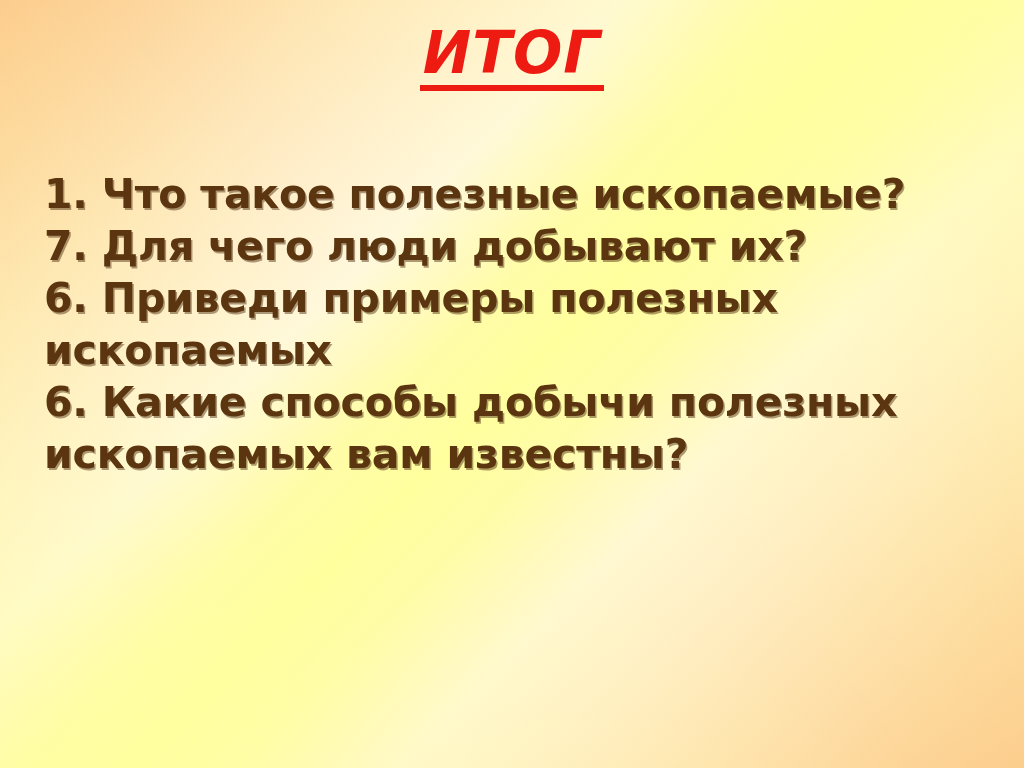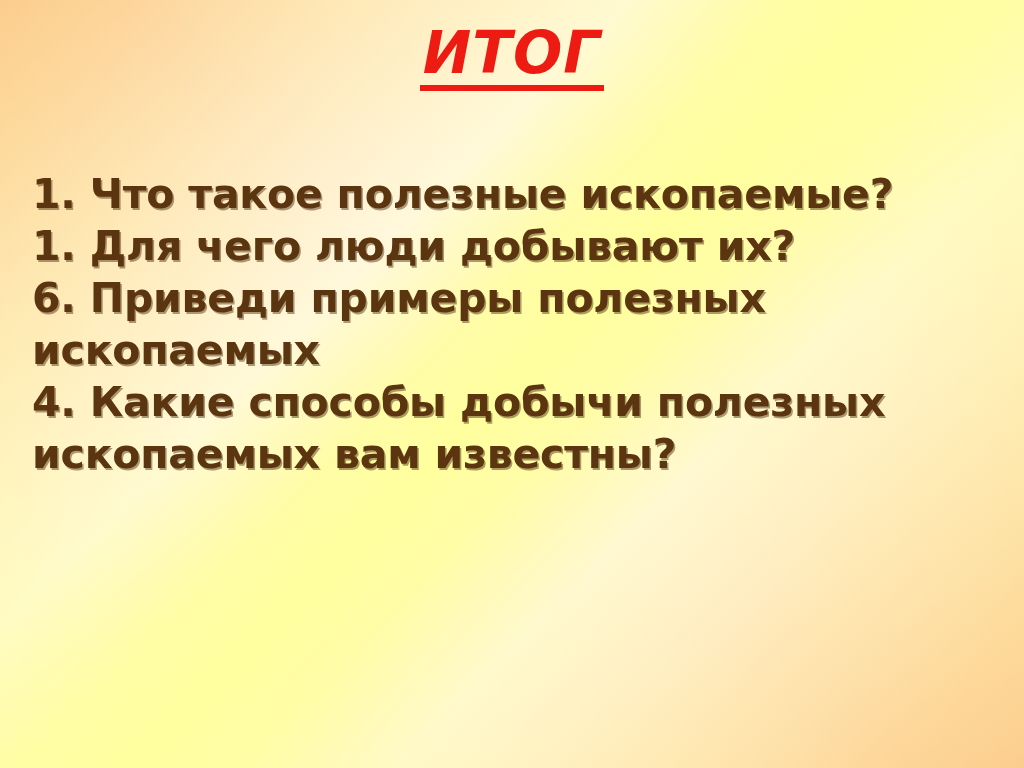--- a/index.html
+++ b/index.html
@@ -82,21 +82,21 @@
     width: 184px;
     height: 6px;
     background: #ee1b12;
     margin: 3px auto 0 auto;
   }
 
   
   .body-block {
     position: absolute;
     top: 168px;
-    left: 32px;
+    left: 44px;
     width: 970px;
   }
   .question {
     font-family: "DejaVu Sans", sans-serif;
     font-size: 41px;
     font-weight: bold;
     color: #5b3410;
     line-height: 52px;
     letter-spacing: -0.2px;
     text-shadow: 1.5px 1.5px 0 rgba(70, 38, 8, 0.45);
@@ -113,19 +113,19 @@
 
   <div id="content">
 
     <div class="title-block">
       <div class="title-text">ИТОГ</div>
       <div class="title-rule"></div>
     </div>
 
     <div class="body-block">
       <div class="question">1. Что такое полезные ископаемые?</div>
-      <div class="question">1. Для чего люди добывают их?</div>
+      <div class="question">7. Для чего люди добывают их?</div>
       <div class="question">6. Приведи примеры полезных ископаемых</div>
-      <div class="question">4. Какие способы добычи полезных ископаемых вам известны?</div>
+      <div class="question">6. Какие способы добычи полезных ископаемых вам известны?</div>
     </div>
 
   </div>
 </div>
 
 </body></html>

